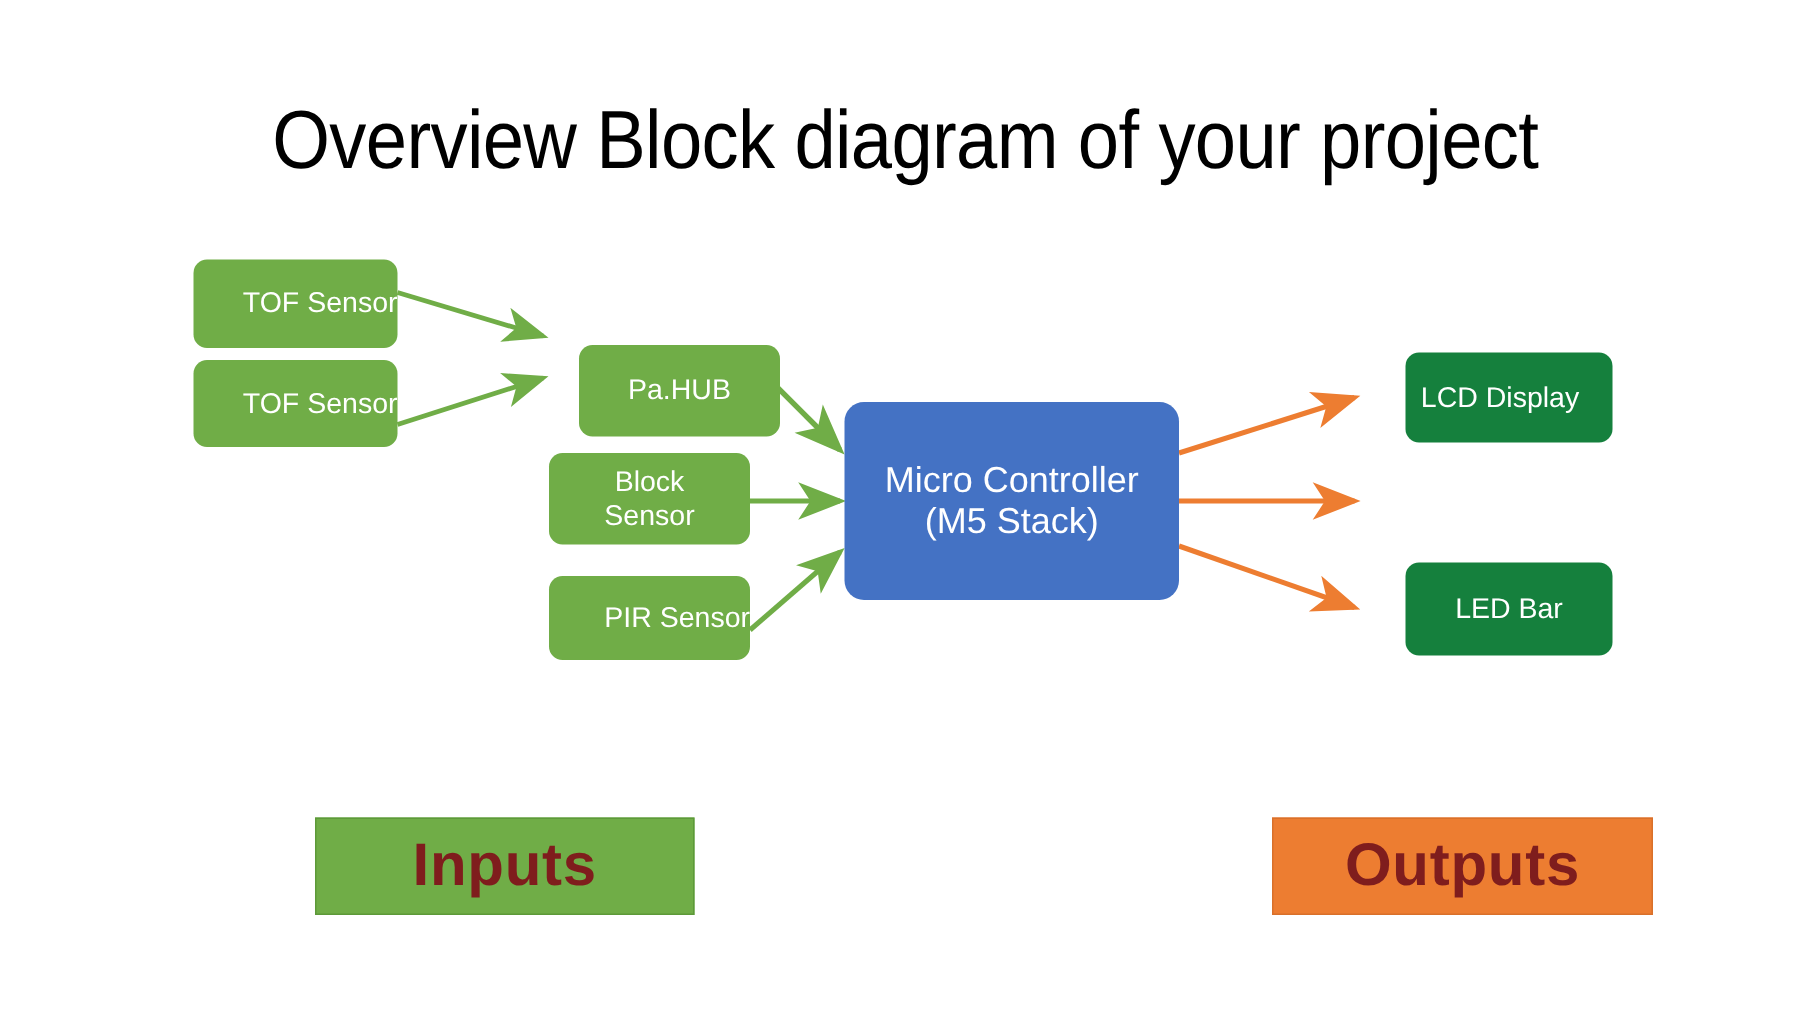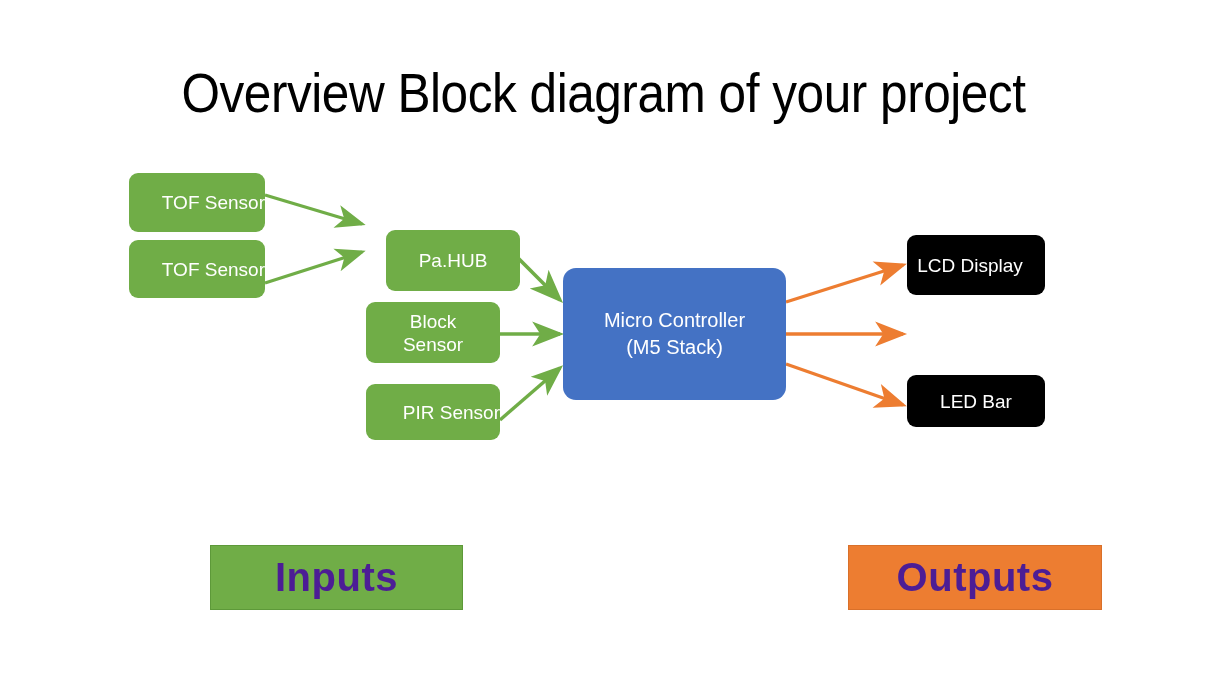--- a/index.html
+++ b/index.html
@@ -44,62 +44,63 @@
     align-items: center;
     z-index: 3;
   }
   .node.green {
     background: #70ad47;
     border-radius: 9px;
   }
   .node.blue {
     background: #4472c4;
     border-radius: 13px;
-    font-size: 20px;
+    font-size: 24px;
     line-height: 27px;
   }
   .node.orange {
-    background: #000000;
+    background: #15803d;
     border-radius: 9px;
+    margin-left: 30px;
   }
   .node .lbl {
     width: 100%;
     display: block;
   }
   .align-left .lbl { text-align: right; padding-left: 18px; }
   .align-center .lbl { text-align: center; }
   .align-leftish .lbl { text-align: center; padding-right: 12px; }
 
   
   #n-tof1 { left: 129px; top: 173px; width: 136px; height: 59px; }
   #n-tof2 { left: 129px; top: 240px; width: 136px; height: 58px; }
   #n-pahub { left: 386px; top: 206px; width: 134px; height: 61px; margin-top: 24px; }
   #n-earth { left: 366px; top: 302px; width: 134px; height: 61px; }
   #n-pir { left: 366px; top: 384px; width: 134px; height: 56px; }
   #n-mcu { left: 563px; top: 268px; width: 223px; height: 132px; }
   #n-lcd { left: 907px; top: 235px; width: 138px; height: 60px; }
   #n-speaker { left: 907px; top: 305px; width: 138px; height: 59px; }
-  #n-led { left: 907px; top: 375px; width: 138px; height: 52px; justify-content: flex-end; }
+  #n-led { left: 907px; top: 375px; width: 138px; height: 62px; justify-content: flex-end; }
 
   #arrows {
     position: absolute;
     left: 0;
     top: 0;
     width: 1207px;
     height: 673px;
     z-index: 1;
   }
 
   .legend {
     position: absolute;
     box-sizing: border-box;
     display: flex;
     align-items: center;
     justify-content: center;
-    color: #4c1d95;
+    color: #7f1d1d;
     font-size: 40px;
     font-weight: bold;
     letter-spacing: 0.5px;
     z-index: 3;
   }
   #legend-inputs {
     left: 210px;
     top: 545px;
     width: 253px;
     height: 65px;

